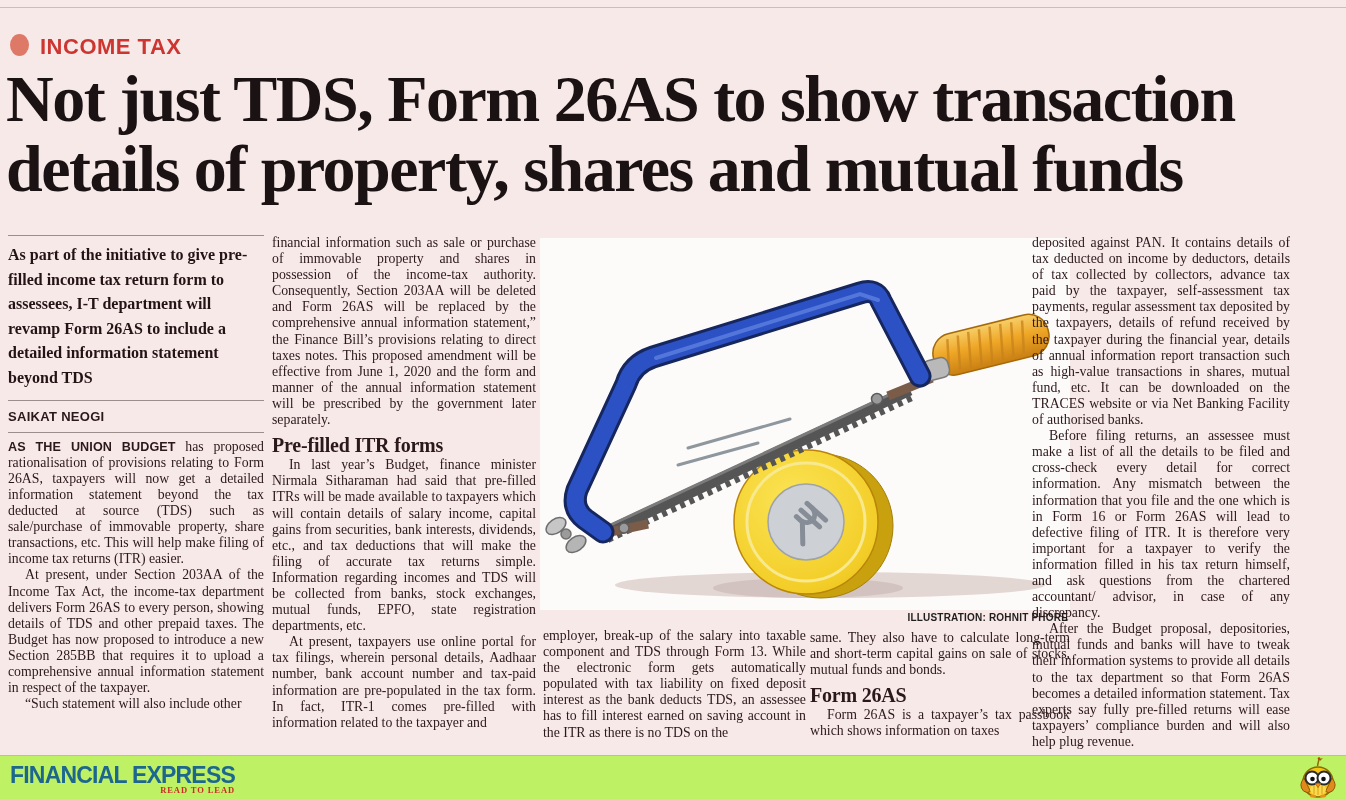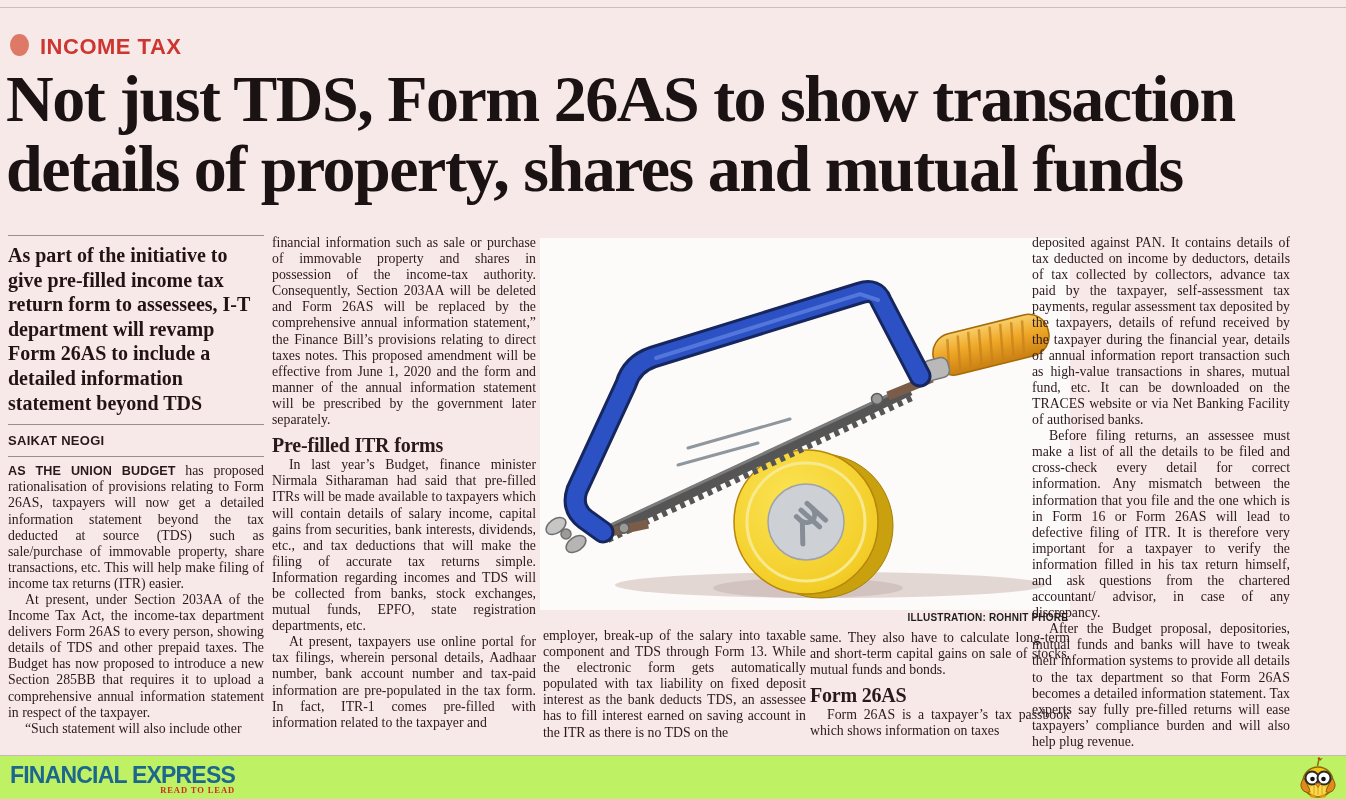--- a/index.html
+++ b/index.html
@@ -21,21 +21,21 @@
   .headline div{white-space:nowrap;font-size:66px;line-height:70px;letter-spacing:-1.5px;}
 
   
   .col{position:absolute;top:235px;height:521px;overflow:hidden;font-size:13.8px;line-height:16.1px;text-align:justify;}
   #col1{left:8px;width:256px;}
   #col2{left:272px;width:264px;}
   #col3{left:543px;top:628px;width:263px;height:127px;}
   #col4{left:810px;top:630px;width:260px;height:125px;}
   #col5{left:1032px;width:258px;}
   .rule{border-top:1px solid #9d8e8e;}
-  .standfirst{font-size:20px;line-height:24.6px;font-weight:bold;color:#241315;padding:7px 0 9px;text-align:left;}
+  .standfirst{font-size:16px;line-height:24.6px;font-weight:bold;color:#241315;padding:7px 0 9px;text-align:left;}
   .byline{font-family:"Liberation Sans", sans-serif;font-weight:bold;font-size:13px;letter-spacing:.3px;padding:8px 0 7px;text-align:left;}
   .bodytext{margin:0 0 0 0;}
   .ind{text-indent:17px;}
   .lead-bold{font-family:"Liberation Sans", sans-serif;font-weight:bold;font-size:12.6px;letter-spacing:.1px;}
   .subhead{font-size:20px;font-weight:bold;letter-spacing:-.2px;margin:9px 0 4px;text-align:left;}
   #col1 .bodytext:first-of-type{margin-top:2px;}
 
   
   .illus-box{position:absolute;left:540px;top:238px;width:530px;height:372px;background:#fdfbfa;}
   .illus-caption{position:absolute;left:540px;top:612px;width:528px;text-align:right;

